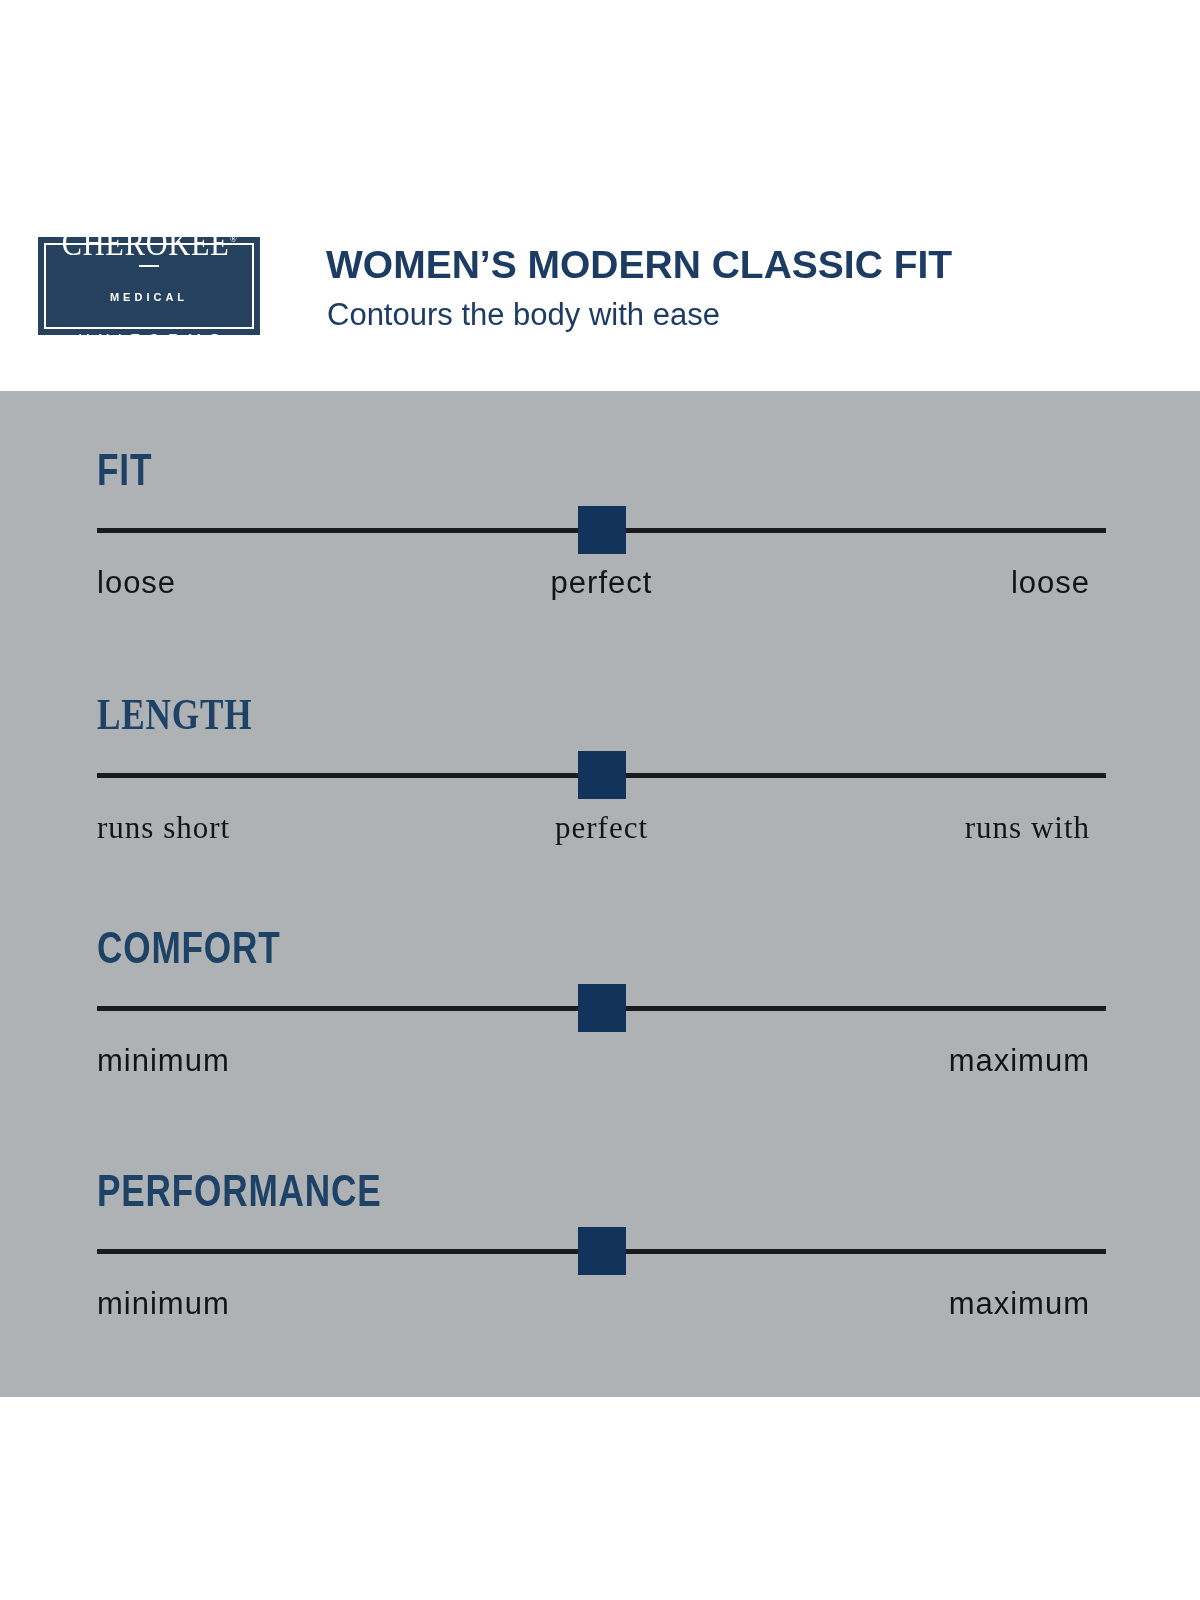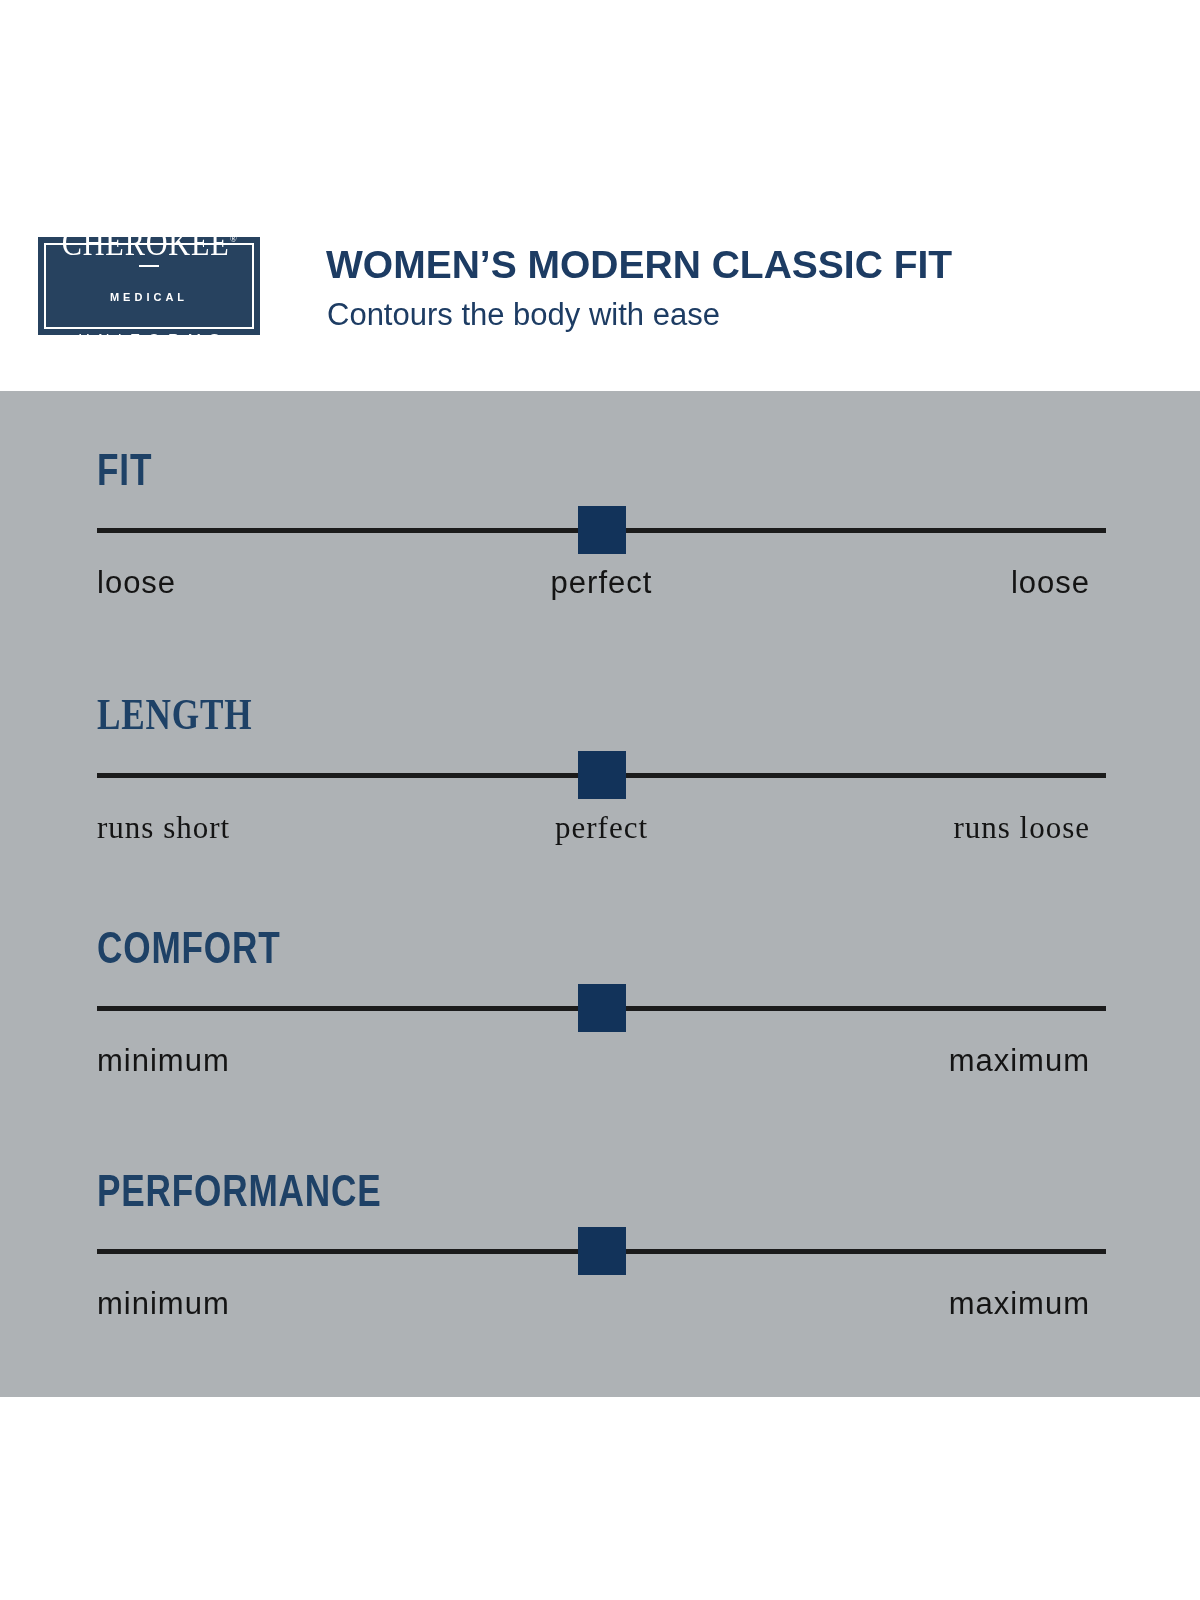--- a/index.html
+++ b/index.html
@@ -129,21 +129,21 @@
 
     <div class="group g2">
       <div class="group-heading">LENGTH</div>
       <div class="track">
         <div class="track-line"></div>
         <div class="handle" style="left: 50%;"></div>
       </div>
       <div class="scale-labels">
         <span class="lbl-left">runs short</span>
         <span class="lbl-center">perfect</span>
-        <span class="lbl-right">runs loose</span>
+        <span class="lbl-right">runs with</span>
       </div>
     </div>
 
     <div class="group g3">
       <div class="group-heading">COMFORT</div>
       <div class="track">
         <div class="track-line"></div>
         <div class="handle" style="left: 50%;"></div>
       </div>
       <div class="scale-labels">

